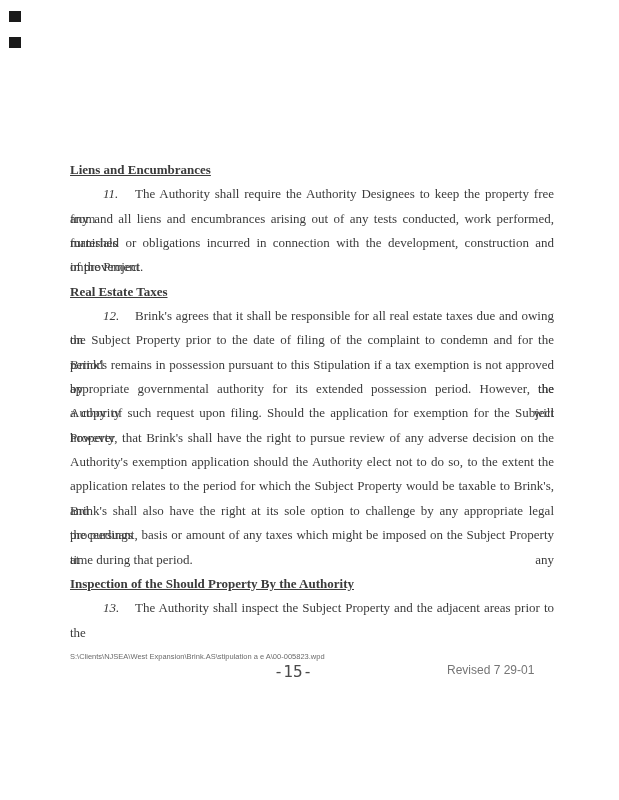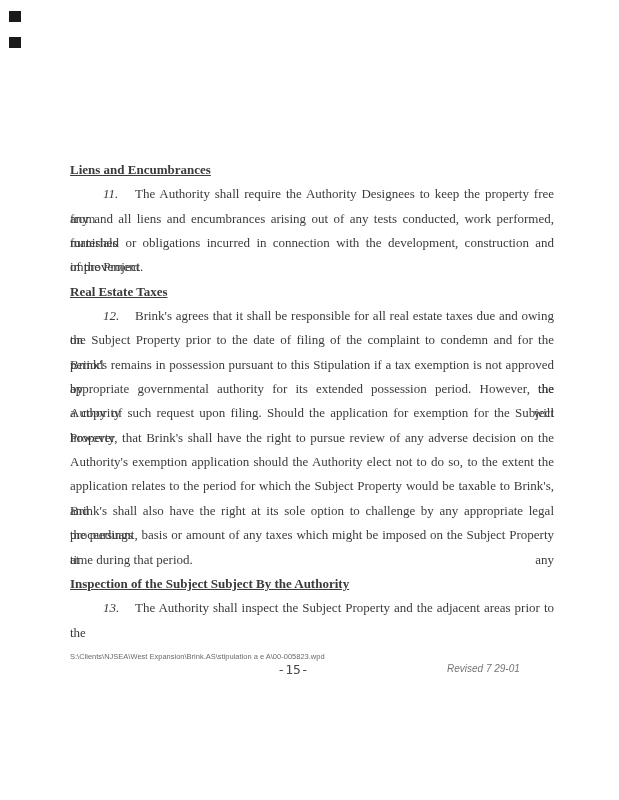--- a/index.html
+++ b/index.html
@@ -72,34 +72,33 @@
     filter: blur(0.3px);
     white-space: nowrap;
   }
   .fpage {
     position: absolute;
     left: 70px;
     top: 662px;
     width: 446px;
     text-align: center;
     font-family: "DejaVu Sans Mono", monospace;
-    font-size: 13px;
+    font-size: 16px;
     color: #4a4a4a;
     filter: blur(0.3px);
   }
   .fstamp {
     position: absolute;
     left: 447px;
     top: 663px;
     font-family: "Liberation Sans", sans-serif;
-    font-size: 10px;
+    font-size: 12px;
     color: #757575;
     filter: blur(0.4px);
     white-space: nowrap;
-    font-style: italic;
   }
 </style>
 </head>
 <body>
 
 <div class="page">
   <div class="artifact sq1"></div>
   <div class="artifact sq2"></div>
 
   <div class="textblock" id="textblock">
@@ -113,21 +112,21 @@
       <div class="line pj">the Subject Property prior to the date of filing of the complaint to condemn and for the period</div>
       <div class="line pj">Brink's remains in possession pursuant to this Stipulation if a tax exemption is not approved by the</div>
       <div class="line pj">appropriate governmental authority for its extended possession period.  However, the Authority will</div>
       <div class="line pj">a copy of such request upon filing.  Should the  application for exemption for the Subject Property</div>
       <div class="line pj">however, that Brink's shall have the right to pursue review of any adverse decision on the</div>
       <div class="line pj">Authority's exemption application should the Authority elect not to do so, to the extent the</div>
       <div class="line pj">application relates to the period for which the Subject Property would be taxable to Brink's, and</div>
       <div class="line pj">Brink's shall also have the right at its sole option to challenge by any appropriate legal proceedings</div>
       <div class="line pj">the pursuant, basis or amount of any taxes which might be imposed on the Subject Property at any</div>
       <div class="line pl">time during that period.</div>
-      <div class="line h">Inspection of the Subject Subject By the Authority</div>
+      <div class="line h">Inspection of the Should Property By the Authority</div>
       <div class="line p1"><span class="pnum">13.</span><span>The Authority shall inspect the Subject Property and the adjacent areas prior to the</span></div>
     </div>
 
   <div class="footer">
     <div class="fpath">S:\Clients\NJSEA\West Expansion\Brink.AS\stipulation a e A\00-005823.wpd</div>
     <div class="fpage">-15-</div>
     <div class="fstamp">Revised 7 29-01</div>
   </div>
 </div>
 

